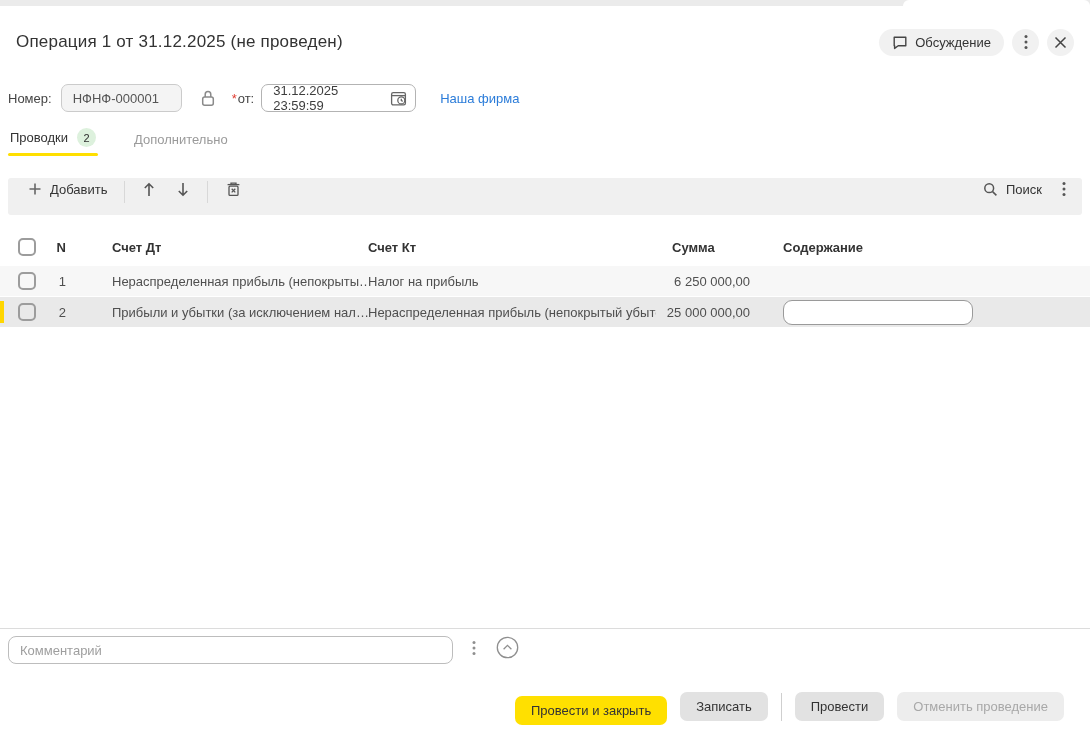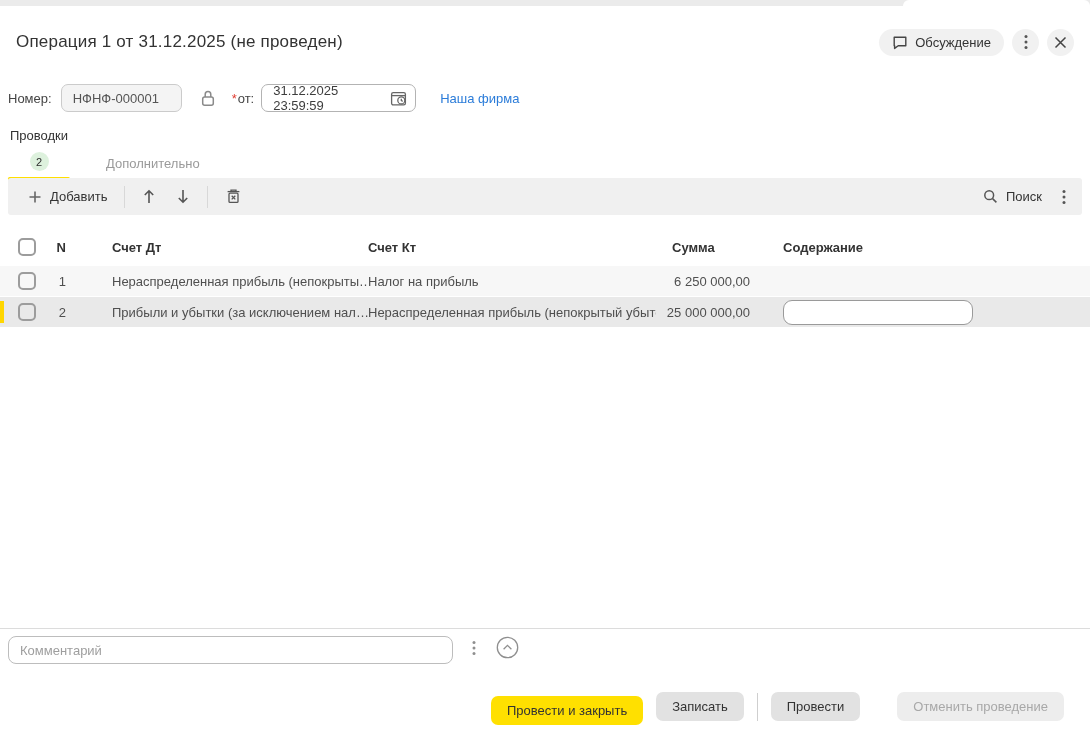--- a/index.html
+++ b/index.html
@@ -29,29 +29,29 @@
   .star{color:#e03c31;font-style:normal;margin-right:1px;}
   .date-field{width:155px;height:28px;background:#fff;border:1px solid #b3b3b3;border-radius:7px;
               display:flex;align-items:center;justify-content:space-between;padding:0 8px 0 11px;
               box-sizing:border-box;color:#3d3d3d;cursor:text;}
   .org-link{margin-left:24px;color:#2b7cd9;text-decoration:none;cursor:pointer;}
 
   
   .tabs{position:absolute;top:128px;left:8px;display:flex;align-items:flex-end;}
   .tab{position:relative;display:flex;align-items:center;gap:9px;font-size:13px;color:#9a9a9a;
        padding:0 2px 9px 2px;cursor:pointer;}
-  .tab.active{color:#333;flex-direction:column;}
+  .tab.active{color:#333;}
   .tab.active::after{content:'';position:absolute;left:0;right:0;bottom:0;height:3px;background:#ffdf00;border-radius:2px;}
   .tab + .tab{margin-left:34px;}
   .badge{width:19px;height:19px;border-radius:50%;background:#ddf1dd;color:#2e2e2e;font-size:11px;
          display:flex;align-items:center;justify-content:center;}
 
   
   .toolbar{position:absolute;top:178px;left:8px;right:8px;height:37px;background:#f0f0f0;border-radius:3px;
-           display:flex;align-items:center;padding:0 10px;box-sizing:border-box;}
+           display:flex;align-items:flex-end;padding:12px 10px;box-sizing:border-box;}
   .tool-btn{display:flex;align-items:center;gap:8px;background:none;border:none;font-family:inherit;
             font-size:13px;color:#333;padding:0 10px;height:28px;cursor:pointer;}
   .tool-sep{width:1px;height:22px;background:#d8d8d8;margin:0 7px;}
   .toolbar-right{margin-left:auto;display:flex;align-items:center;gap:4px;}
 
   
   .table{position:absolute;top:232px;left:0;right:0;}
   .trow{display:flex;align-items:center;height:30px;font-size:13px;color:#4f4f4f;position:relative;}
   .thead{color:#333;font-weight:600;margin-bottom:4px;}
   .r1{background:#f7f7f7;margin-bottom:1px;}
@@ -77,21 +77,21 @@
   .comment-input::placeholder{color:#9e9e9e;}
   .comment-kebab{margin-left:15px;background:none;border:none;display:flex;align-items:center;cursor:pointer;padding:4px;}
   .collapse-btn{margin-left:16px;background:none;border:none;display:flex;align-items:center;cursor:pointer;padding:0;}
 
   
   .footer{position:absolute;top:688px;right:26px;display:flex;align-items:center;gap:13px;}
   .btn{height:29px;border:none;border-radius:7px;font-family:inherit;font-size:13px;font-weight:500;
        padding:0 16px;color:#333;cursor:pointer;white-space:nowrap;}
   .btn-primary{background:#ffe000;margin-top:8px;}
   .btn-default{background:#e2e2e2;}
-  .btn-disabled{background:#ededed;color:#a8a8a8;cursor:default;margin-left:24px;}
+  .btn-disabled{background:#ededed;color:#a8a8a8;cursor:default;}
   .footer-sep{width:1px;height:28px;background:#cfcfcf;}
 </style>
 </head>
 <body>
 
 <div class="page">
 
   <div class="top-strip">
     <div class="top-tab"></div>
   </div>

